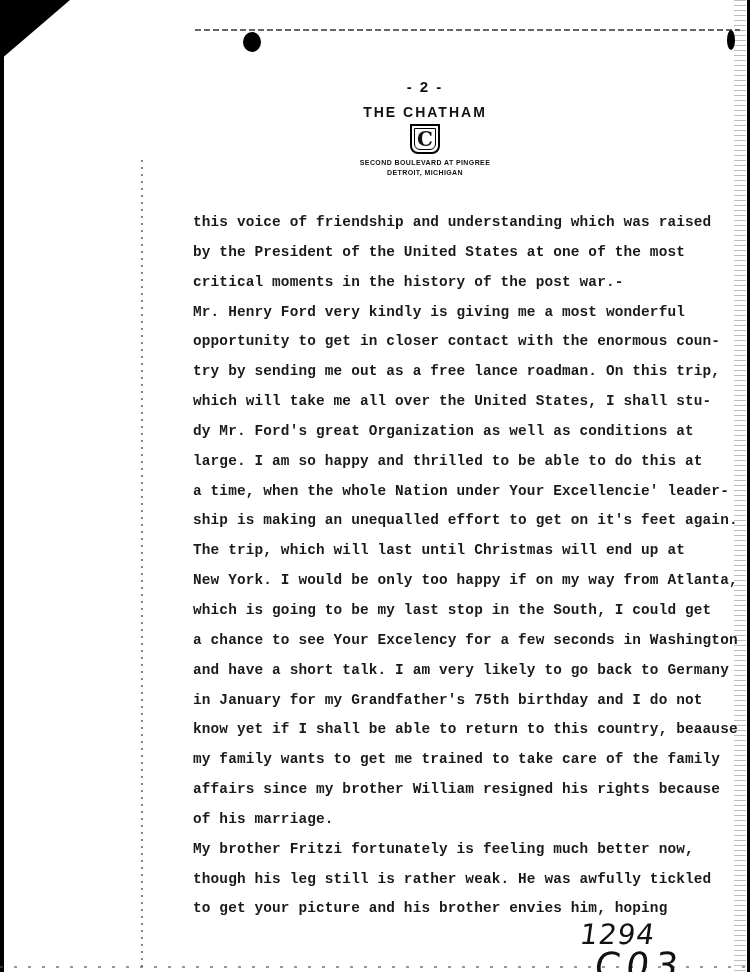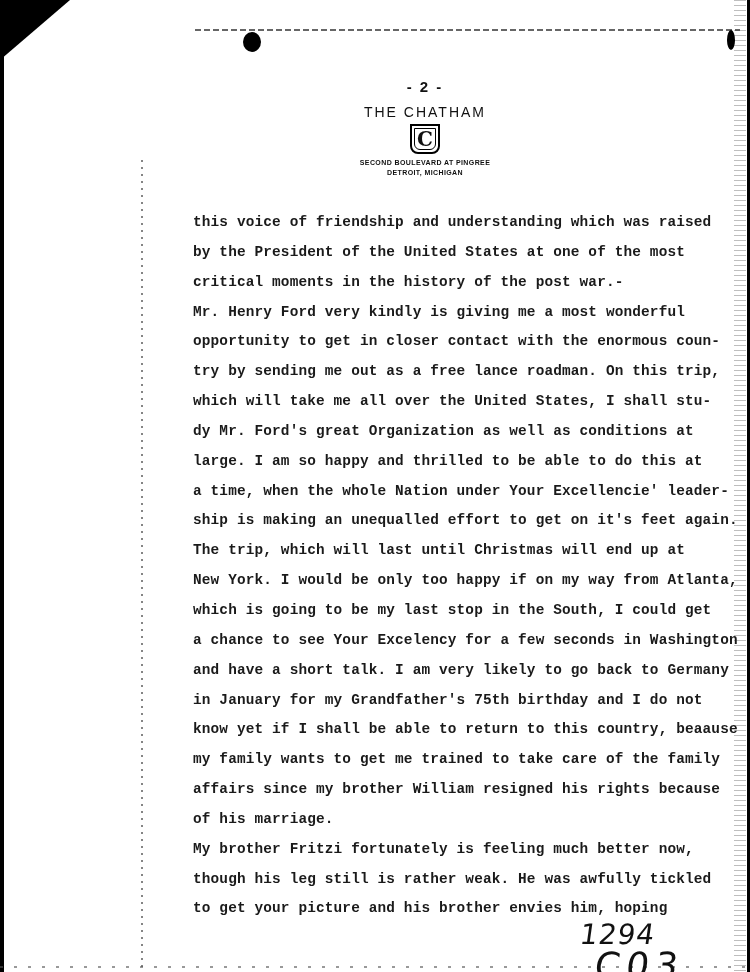--- a/index.html
+++ b/index.html
@@ -67,21 +67,21 @@
     .letterhead {
       position: absolute; left: 330px; top: 76px; width: 190px;
       text-align: center;
       font-family: "Liberation Sans", "DejaVu Sans", sans-serif;
     }
     .page-number {
       font-size: 15px; font-weight: bold; letter-spacing: 2px;
       margin: 0; height: 22px; line-height: 22px;
     }
     .hotel-name {
-      font-size: 14px; letter-spacing: 2px; font-weight: normal;
+      font-size: 14px; letter-spacing: 2px; font-weight: bold;
       margin-top: 6px; line-height: 16px;
     }
     .logo {
       margin: 4px auto 0;
       width: 30px; height: 30px;
       border: 2px solid #000;
       border-radius: 0 0 8px 8px;
       position: relative;
       box-sizing: border-box;
       display: flex; align-items: center; justify-content: center;

